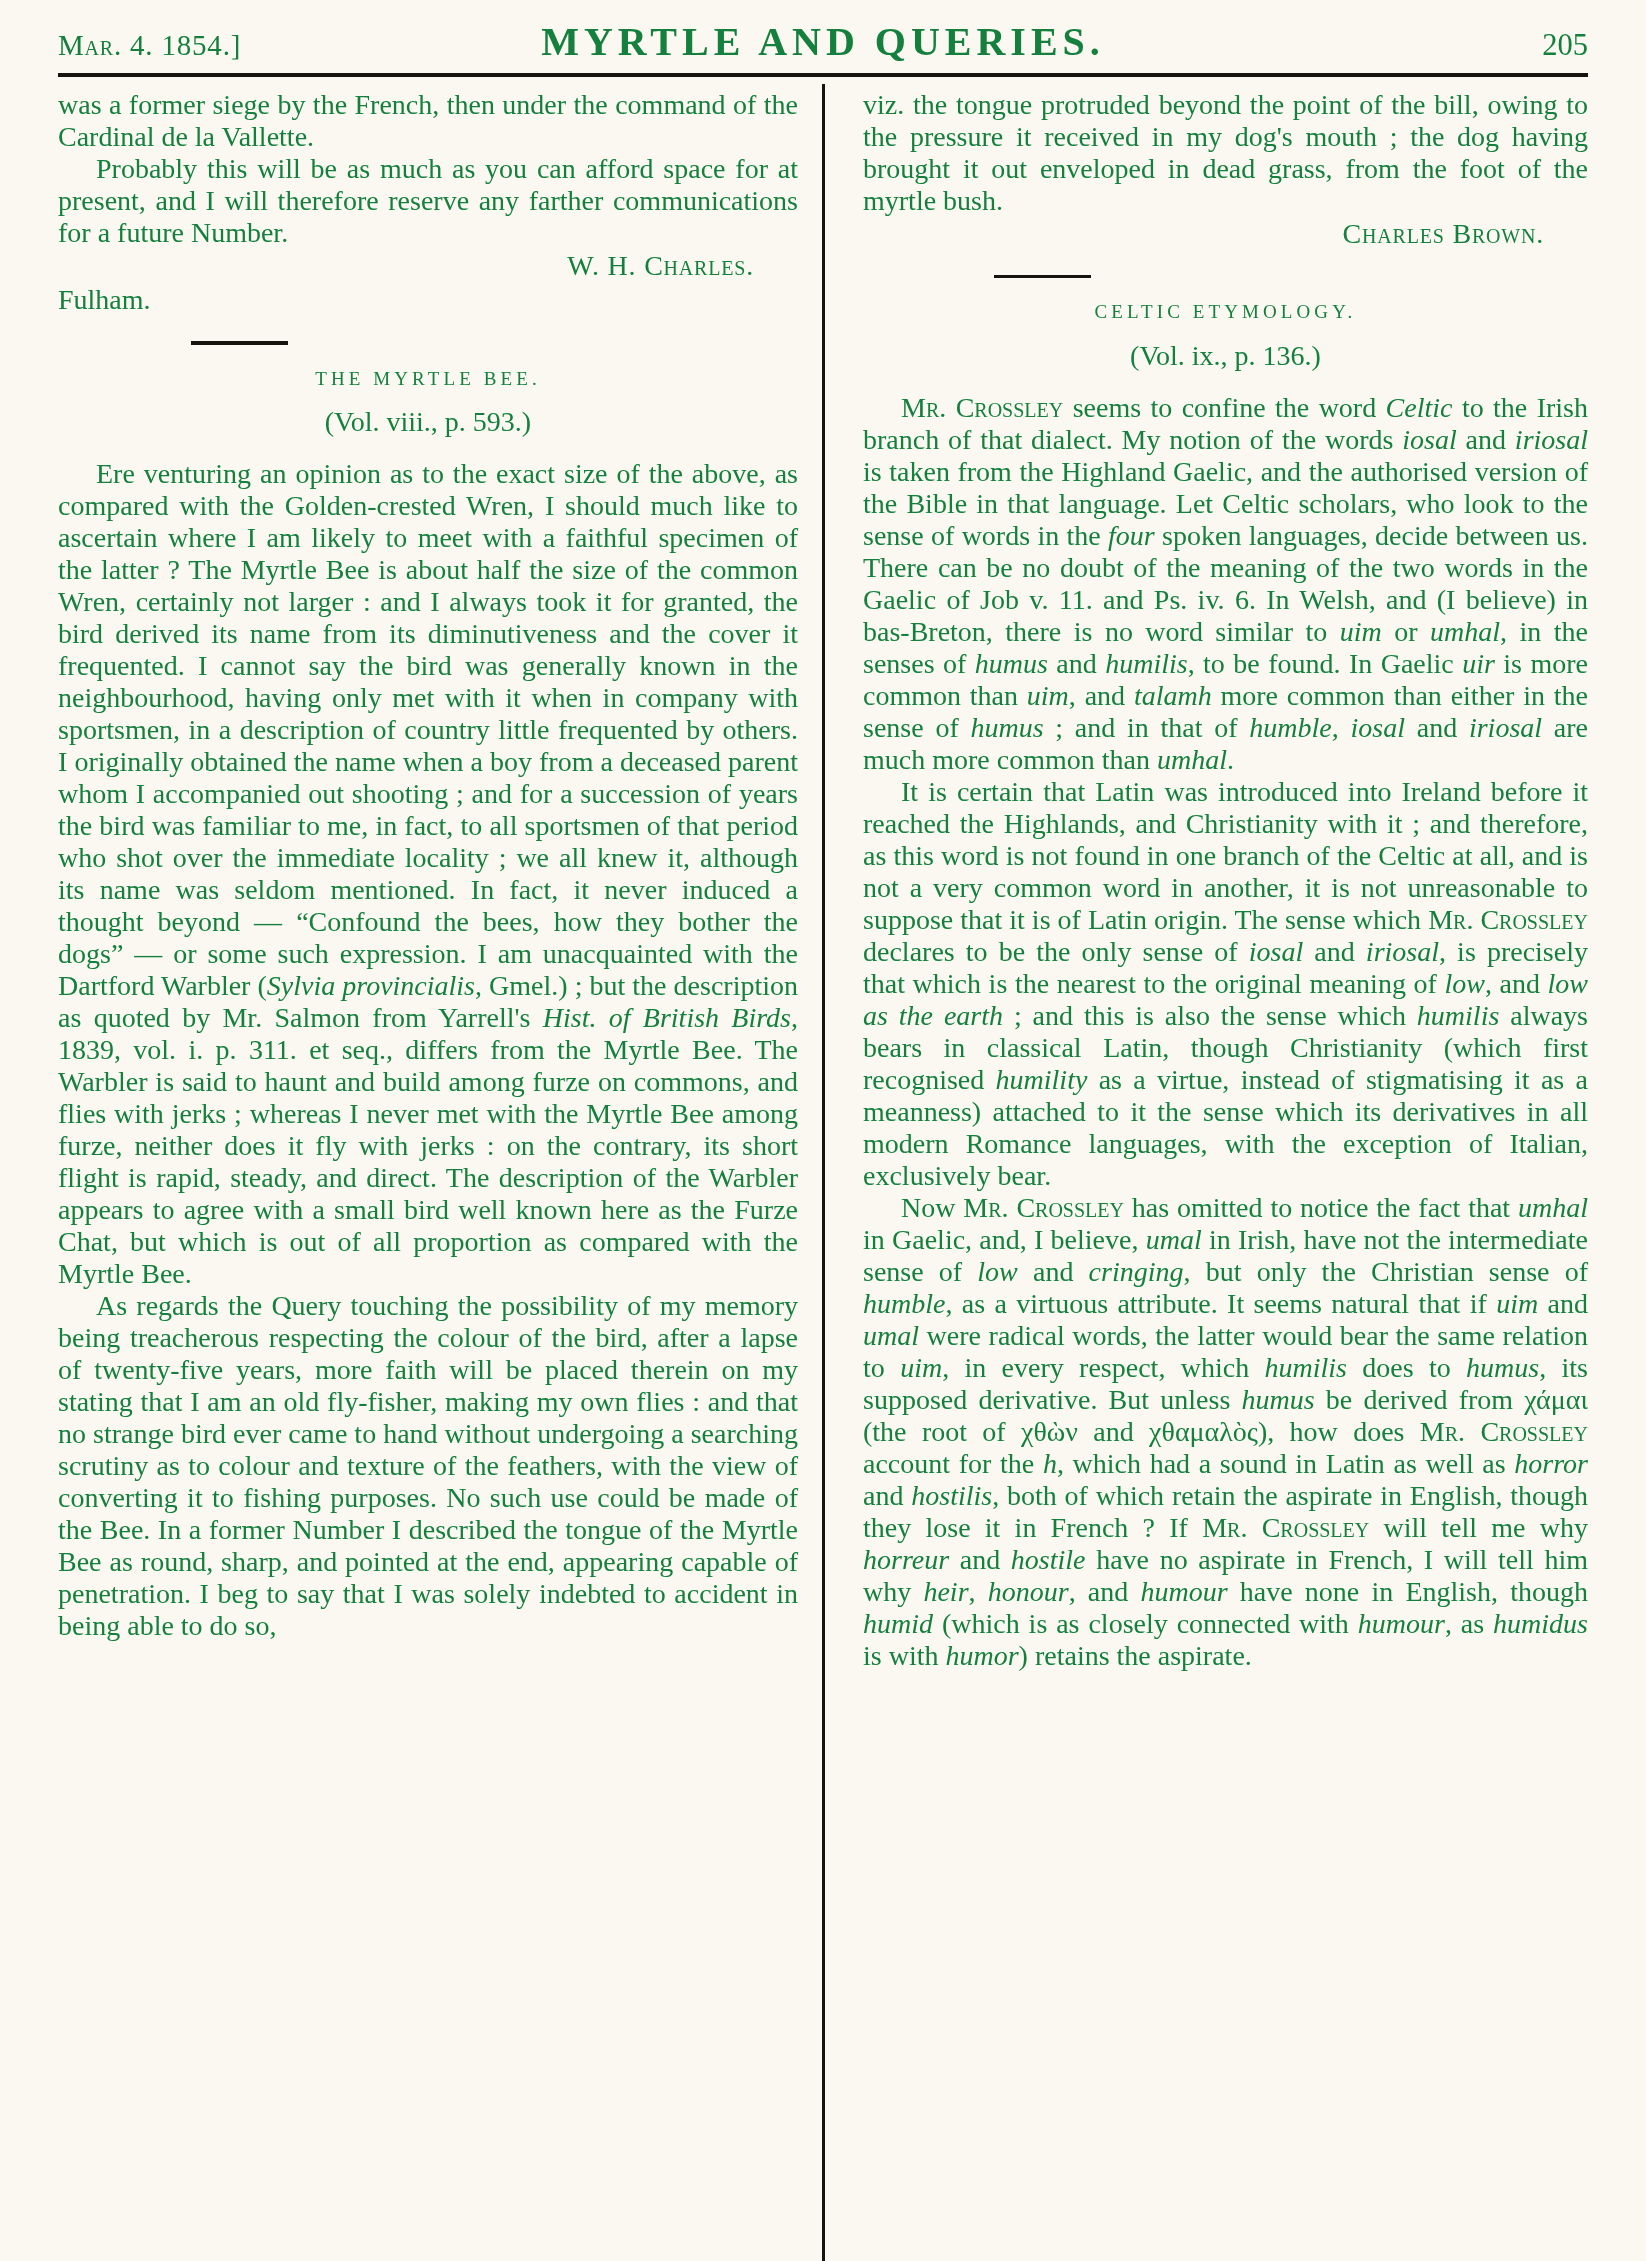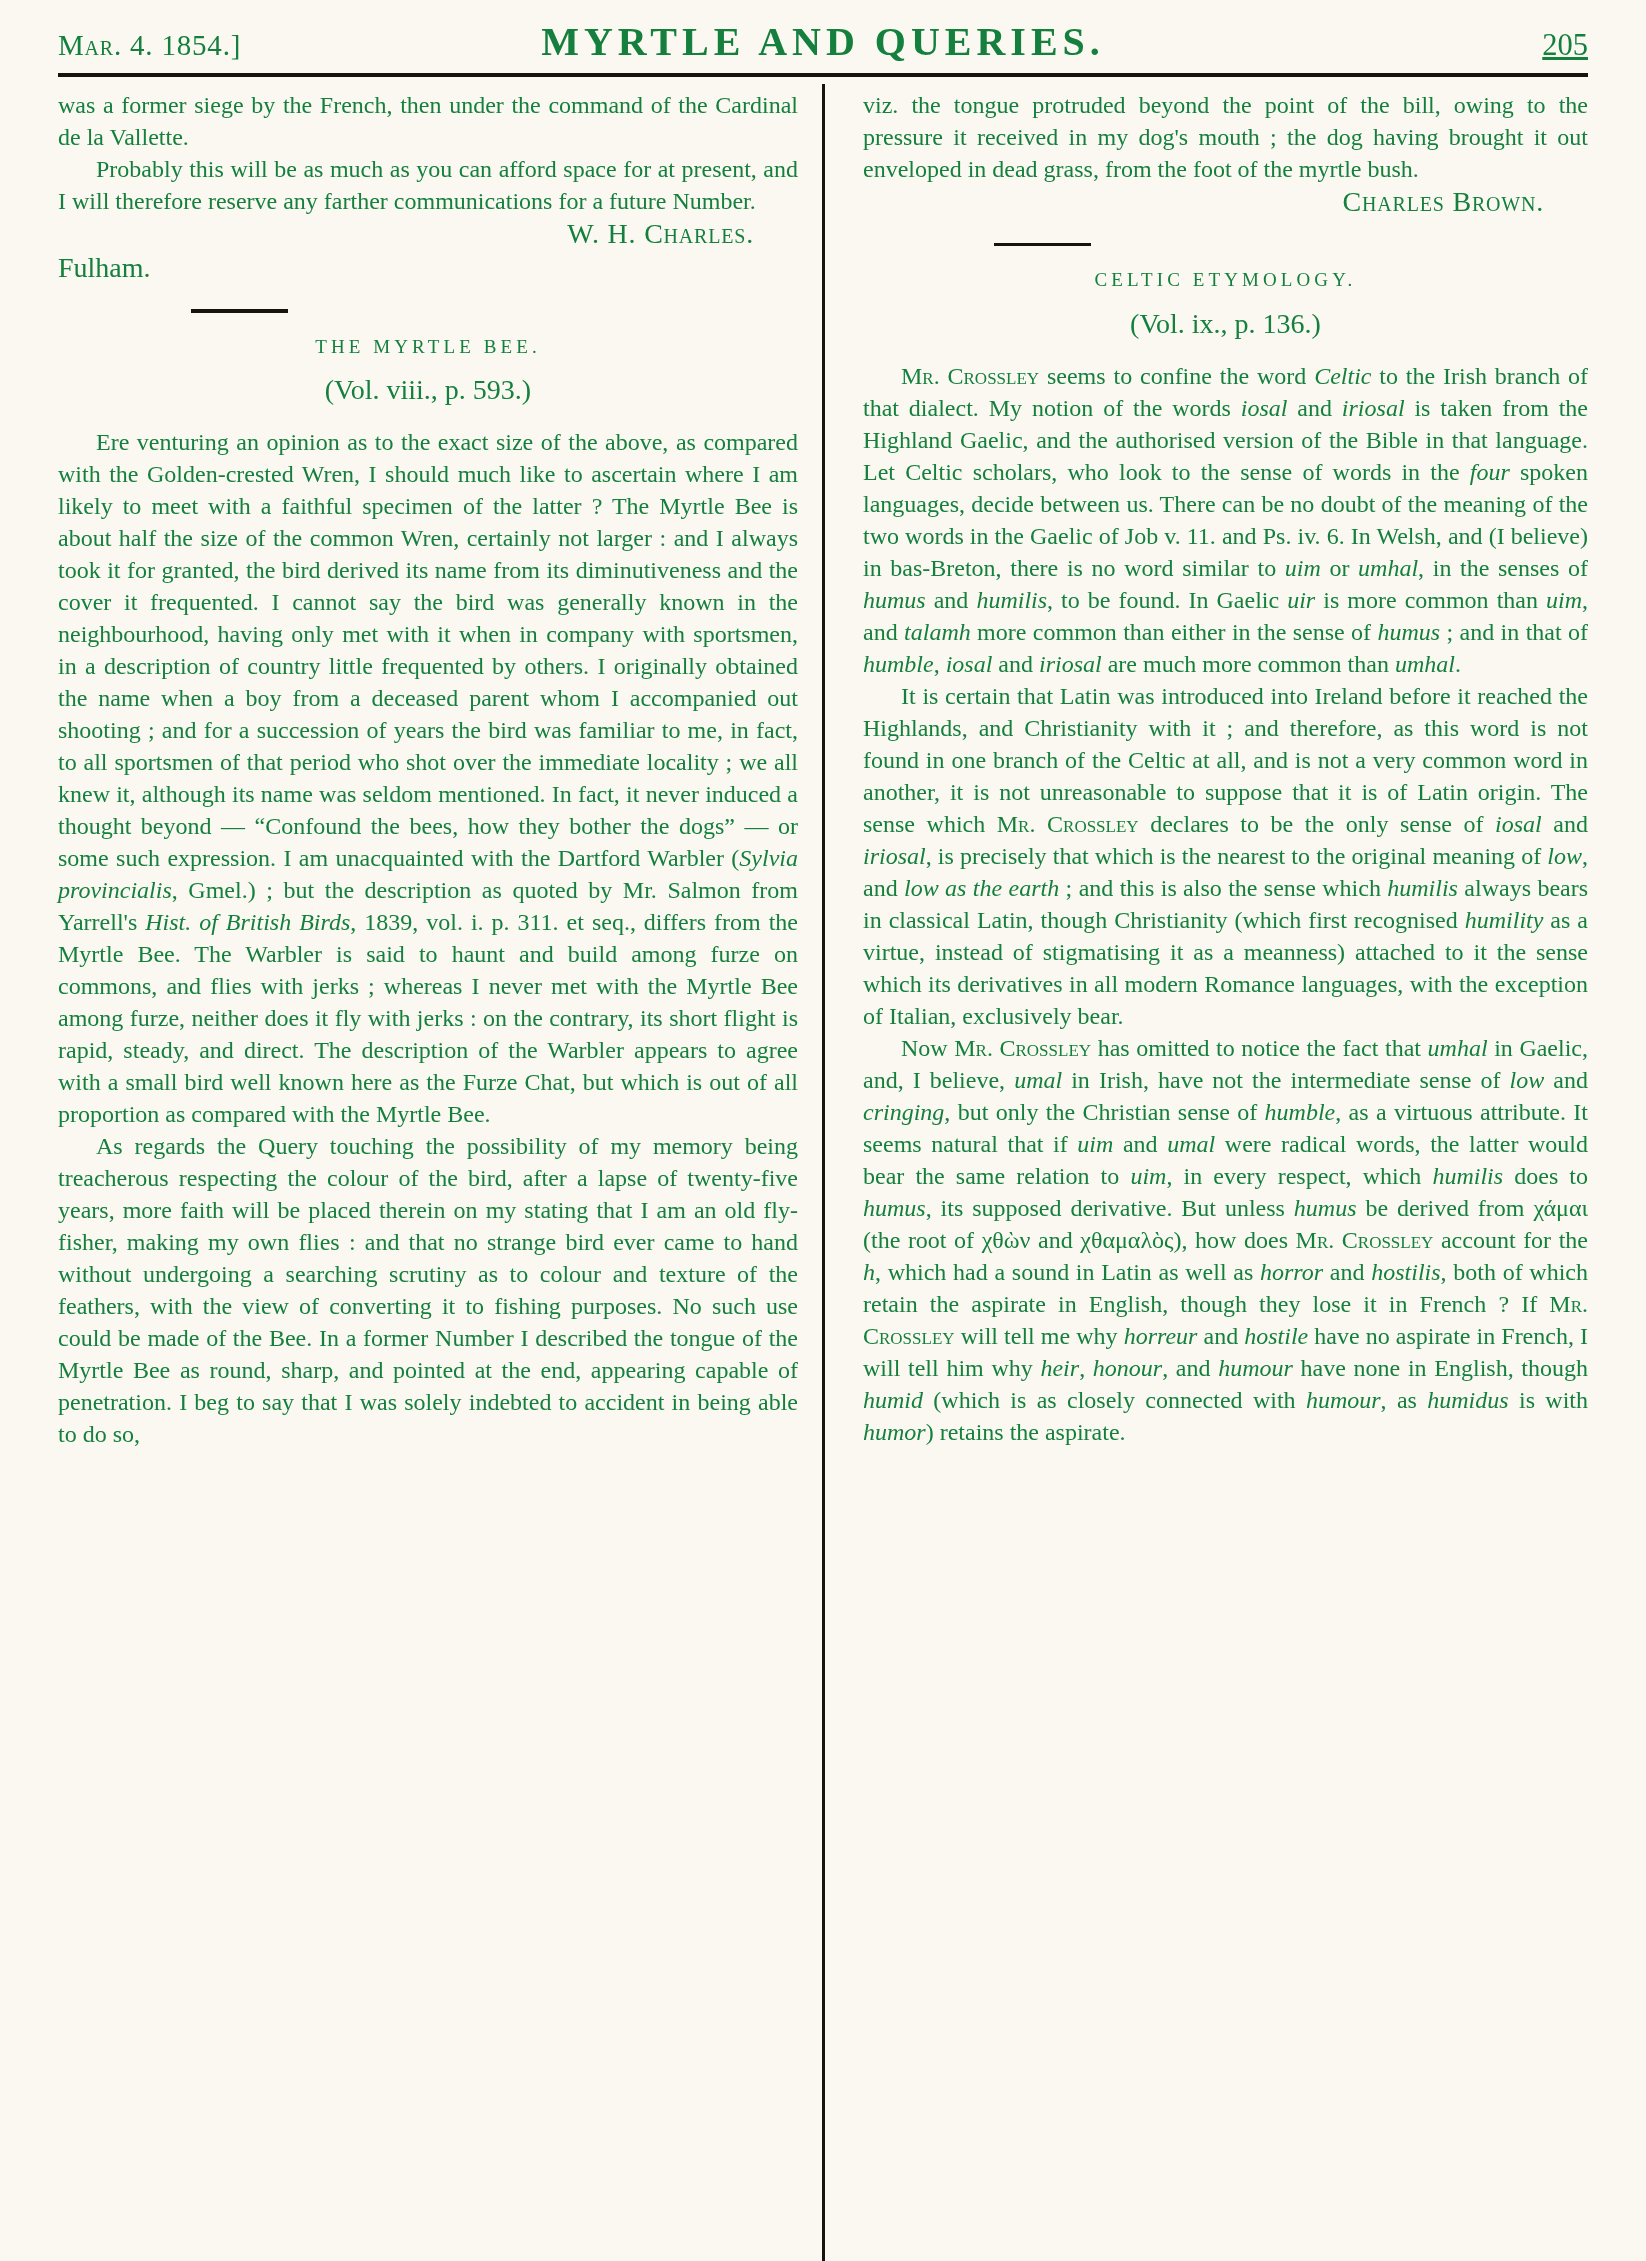--- a/index.html
+++ b/index.html
@@ -16,30 +16,30 @@
     background: #faf8f1;
     color: #17140f;
     padding: 0 58px;
   }
   .header {
     display: flex; align-items: baseline;
     padding-top: 18px;
   }
   .header-date { flex: 1; font-size: 29px; font-variant: small-caps; letter-spacing: 0.8px; }
   .header-title { flex: 0 0 auto; font-size: 40px; font-weight: bold; letter-spacing: 5px; text-align: center; }
-  .header-page { flex: 1; text-align: right; font-size: 30.5px; text-decoration: underline; }
+  .header-page { flex: 1; text-align: right; font-size: 30.5px; }
   .header-rule { height: 4.1px; background: #17140f; margin-top: 8.2px; }
   .col-rule { position: absolute; top: 84px; bottom: 0; left: 822px; width: 2.5px; background: #17140f; }
   .columns { display: flex; margin-top: 3.3px; }
   .column { width: 50%; padding-top: 8.2px; }
   .column.left  { padding-right: 25px; }
   .column.right { padding-left: 40px; }
   p.paragraph {
     margin: 0;
-    font-size: 24px; line-height: 32px;
+    font-size: 28px; line-height: 32px;
     text-align: justify;
     text-indent: 38px;
   }
   p.paragraph.noindent { text-indent: 0; }
   .signature {
     font-size: 28px; line-height: 33px;
     text-align: right; padding-right: 44px;
     font-variant: small-caps; letter-spacing: 0.8px;
   }
   .location { font-size: 28px; line-height: 33px; margin-top: 1.6px; }

